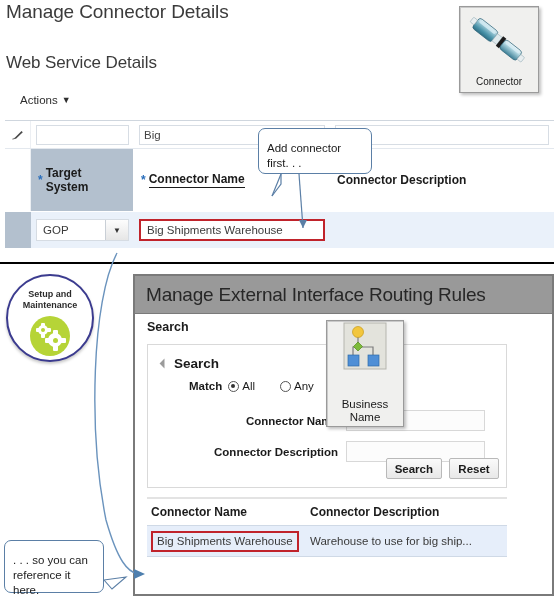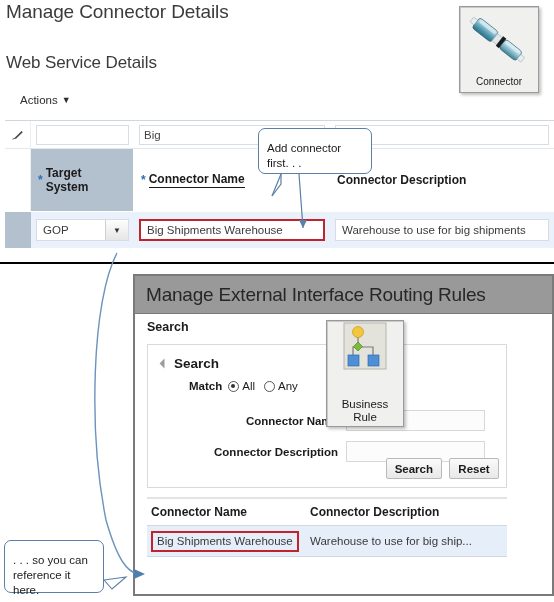--- a/index.html
+++ b/index.html
@@ -362,21 +362,21 @@
     background: #fff;
   }
   .radio.on::after {
     content: "";
     position: absolute;
     left: 2px; top: 2px;
     width: 4px; height: 4px;
     border-radius: 50%;
     background: #333;
   }
-  .radio-lbl { margin-right: 9px; }
+  .radio-lbl { margin-right: 25px; }
 
   .field-row {
     position: absolute;
     display: flex;
     align-items: center;
     left: 0;
     width: 100%;
   }
   .field-row .flabel {
     width: 198px;
@@ -577,31 +577,40 @@
         <div class="data-gutter"></div>
         <div class="data-cell" style="width:103px">
           <div class="lov">
             <div class="lov-val">GOP</div>
             <div class="lov-btn">▼</div>
           </div>
         </div>
         <div class="data-cell" style="width:196px">
           <div class="val-box highlight">Big Shipments Warehouse</div>
         </div>
-        <div class="data-cell" style="flex:1">
-          <div class="val-box">Warehouse to use for big shipments</div>
-        </div>
       </div>
     </div>
 
     <div class="callout" id="callout-add">Add connector first. . .</div>
   </div>
 
   <div id="bottom-panel">
 
+    <div id="setup-badge">
+      <div class="badge-text">
+        <div>Setup and</div>
+        <div>Maintenance</div>
+      </div>
+      <div class="badge-disc">
+        <div class="gear" id="gear-sm"></div>
+        <div class="gear-hole" style="width:4px;height:4px;left:11px;top:12px;"></div>
+        <div class="gear" id="gear-lg"></div>
+        <div class="gear-hole" style="width:5px;height:5px;left:22.5px;top:21.5px;"></div>
+      </div>
+    </div>
 
     <div id="app-window">
       <div id="app-titlebar">
         <div class="t">Manage External Interface Routing Rules</div>
       </div>
       <div id="app-subhead">Search</div>
 
       <div id="search-panel">
         <div class="sp-header">
           <span class="disclose-tri"></span>
@@ -652,21 +661,21 @@
         <rect x="17" y="2" width="42" height="46" fill="#e3e3dc" stroke="#b5b5ae" stroke-width="1"></rect>
         <circle cx="31" cy="11" r="5.5" fill="#f2c63d" stroke="#c79a16" stroke-width="0.7"></circle>
         <path d="M31 16.5 L31 24" stroke="#7c7c7c" stroke-width="1.2" fill="none"></path>
         <path d="M31 26 L26 26 L26 34 M31 26 L46 26 L46 34" stroke="#7c7c7c" stroke-width="1.2" fill="none"></path>
         <polygon points="31,21 35.5,25.5 31,30 26.5,25.5" fill="#7dbb3a" stroke="#4f8a19" stroke-width="0.7"></polygon>
         <rect x="21" y="34" width="11" height="11" fill="#4f8fd6" stroke="#2f6ba8" stroke-width="0.7"></rect>
         <rect x="41" y="34" width="11" height="11" fill="#4f8fd6" stroke="#2f6ba8" stroke-width="0.7"></rect>
       </svg>
       <div class="tile-label">
         <div>Business</div>
-        <div>Rule</div>
+        <div>Name</div>
       </div>
     </div>
 
     <div class="callout" id="callout-ref" style="left:4px;top:274px;">. . . so you can reference  it here.</div>
   </div>
 
   <svg class="overlay" viewBox="0 0 554 602">
 
     <path d="M281,174 L281,184 L272,196" fill="none" stroke="#5b7fa6" stroke-width="1.2"></path>
     <path d="M299,174 L303,228" fill="none" stroke="#5b7fa6" stroke-width="1.2"></path>

